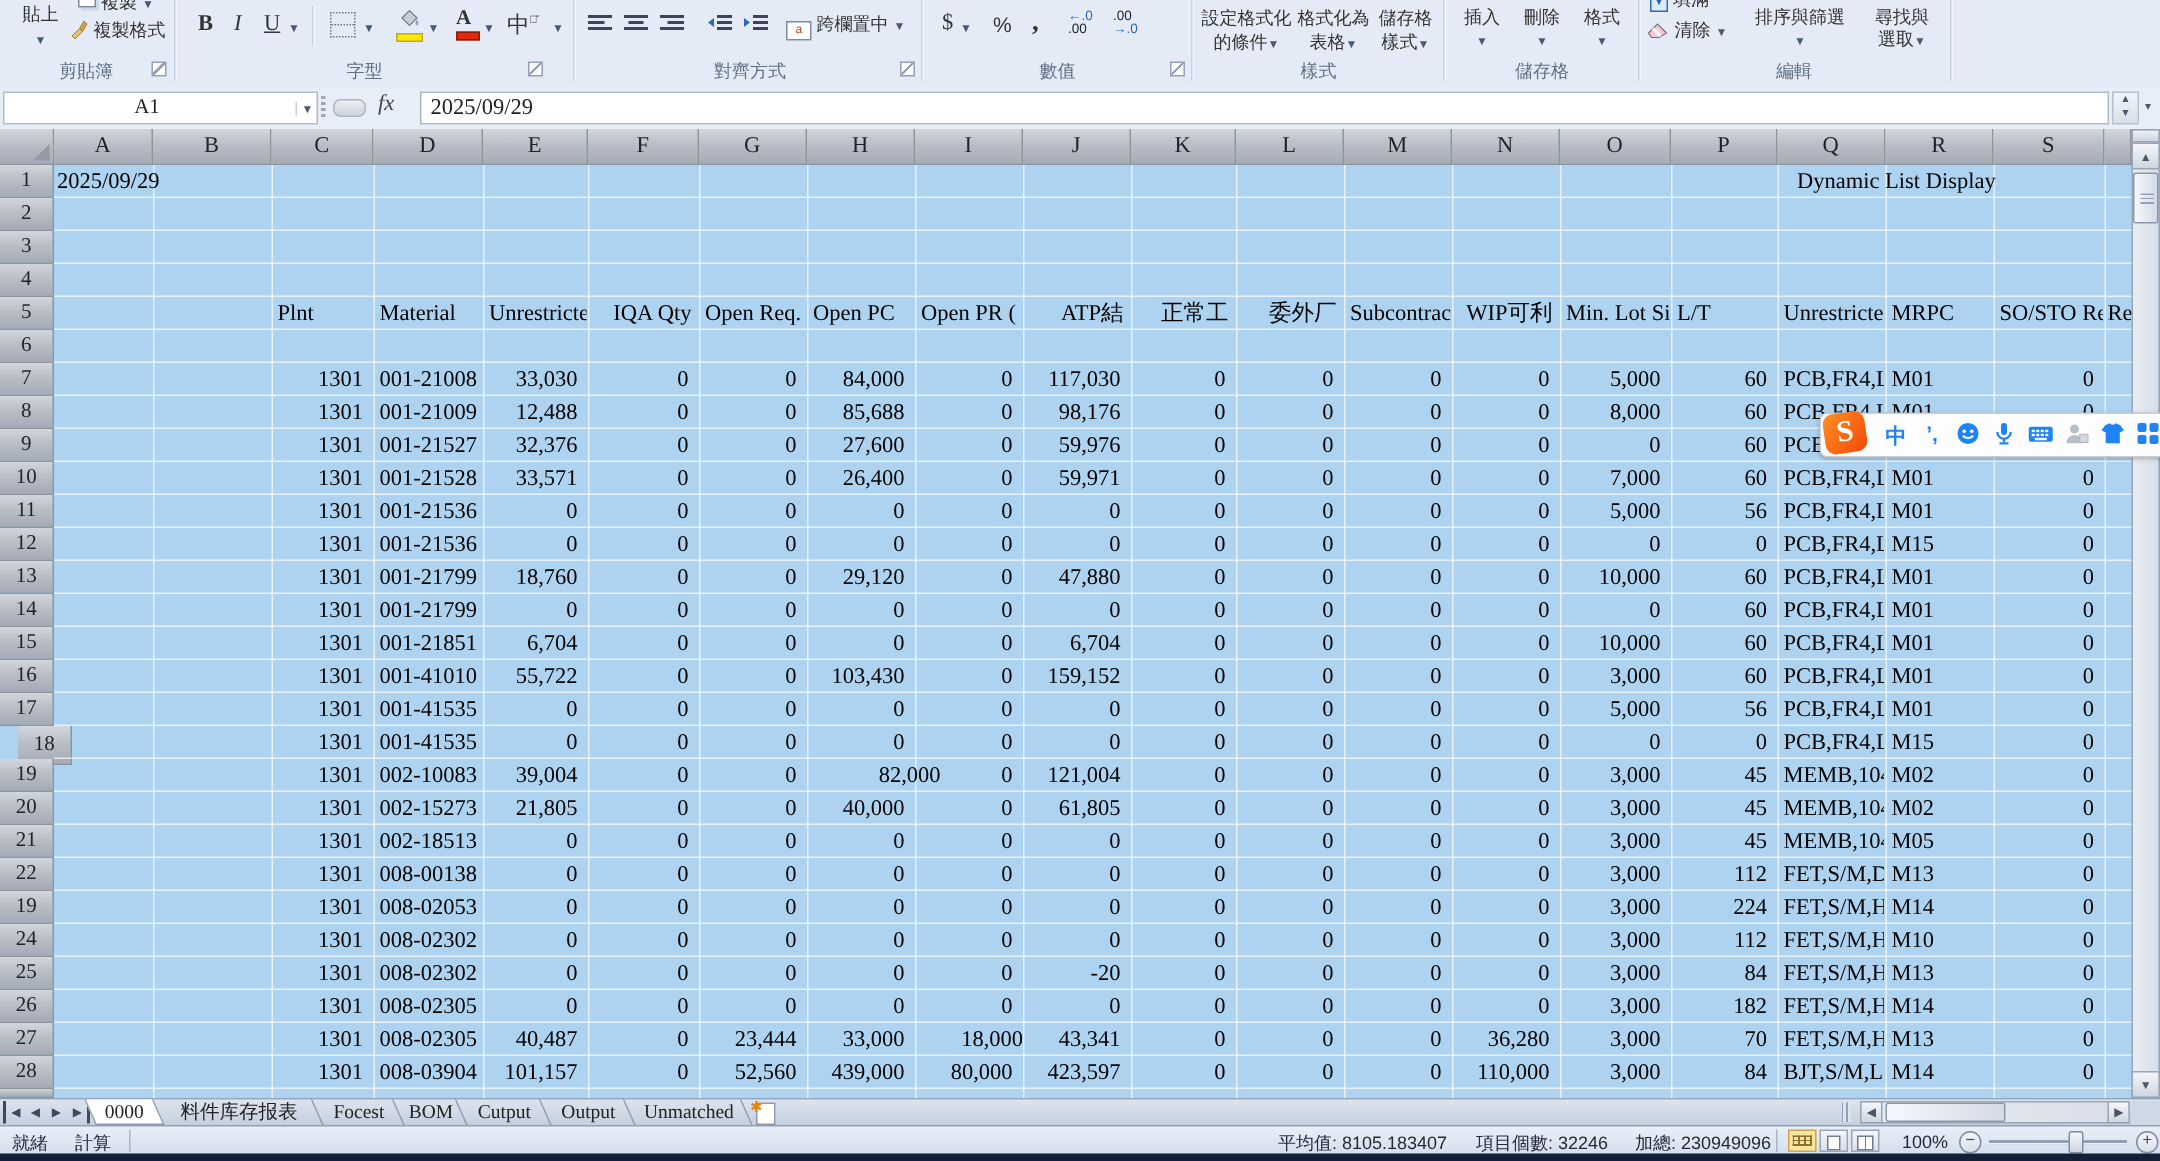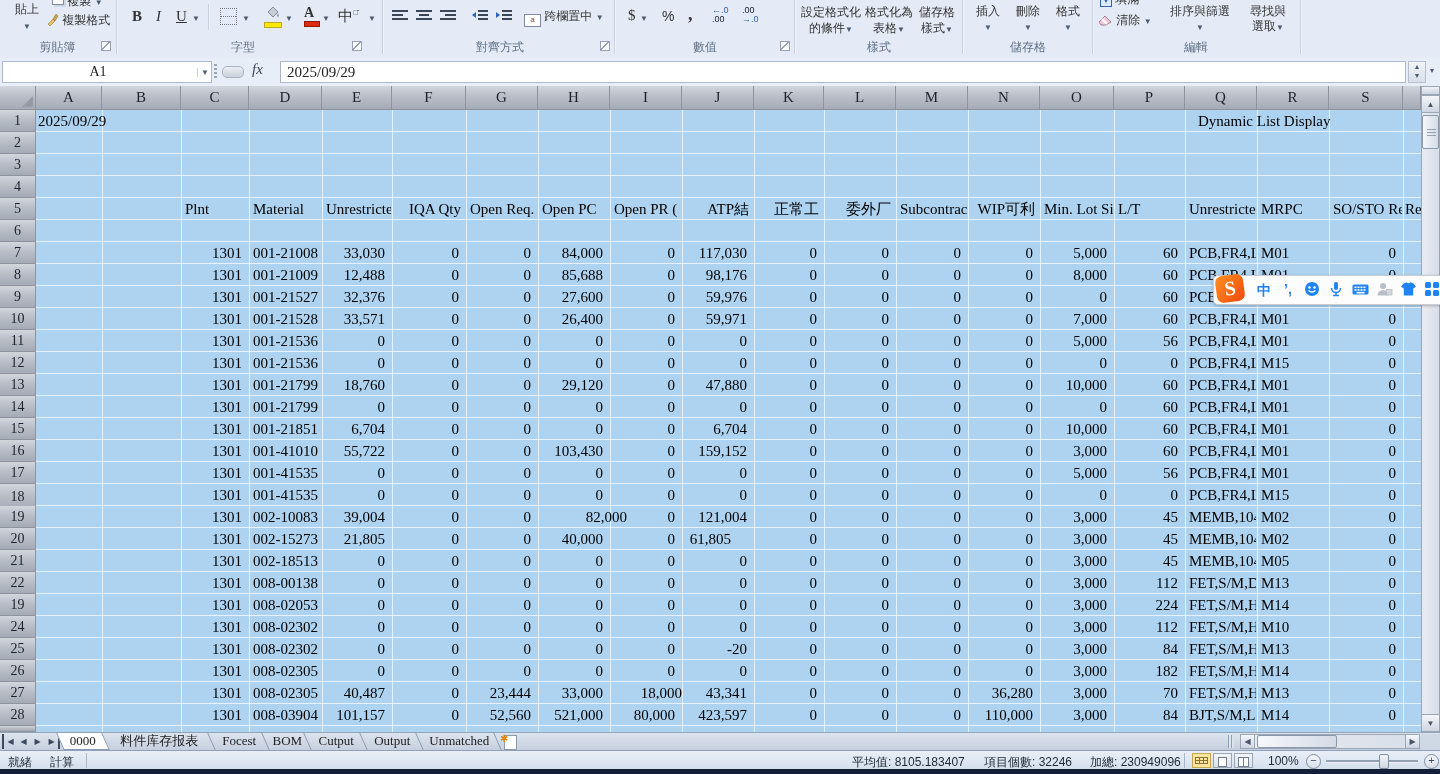--- a/index.html
+++ b/index.html
@@ -281,21 +281,21 @@
     <div class="hdr" style="left: 0px; top: 178px; width: 36px; height: 22px; font-size: 14px;">8</div>
     <div class="hdr" style="left: 0px; top: 200px; width: 36px; height: 22px; font-size: 14px;">9</div>
     <div class="hdr" style="left: 0px; top: 222px; width: 36px; height: 22px; font-size: 14px;">10</div>
     <div class="hdr" style="left: 0px; top: 244px; width: 36px; height: 22px; font-size: 14px;">11</div>
     <div class="hdr" style="left: 0px; top: 266px; width: 36px; height: 22px; font-size: 14px;">12</div>
     <div class="hdr" style="left: 0px; top: 288px; width: 36px; height: 22px; font-size: 14px;">13</div>
     <div class="hdr" style="left: 0px; top: 310px; width: 36px; height: 22px; font-size: 14px;">14</div>
     <div class="hdr" style="left: 0px; top: 332px; width: 36px; height: 22px; font-size: 14px;">15</div>
     <div class="hdr" style="left: 0px; top: 354px; width: 36px; height: 22px; font-size: 14px;">16</div>
     <div class="hdr" style="left: 0px; top: 376px; width: 36px; height: 22px; font-size: 14px;">17</div>
-    <div class="hdr" style="left: 0px; top: 398px; width: 36px; height: 26px; font-size: 14px;">18</div>
+    <div class="hdr" style="left: 12px; top: 398px; width: 36px; height: 26px; font-size: 14px;">18</div>
     <div class="hdr" style="left: 0px; top: 420px; width: 36px; height: 22px; font-size: 14px;">19</div>
     <div class="hdr" style="left: 0px; top: 442px; width: 36px; height: 22px; font-size: 14px;">20</div>
     <div class="hdr" style="left: 0px; top: 464px; width: 36px; height: 22px; font-size: 14px;">21</div>
     <div class="hdr" style="left: 0px; top: 486px; width: 36px; height: 22px; font-size: 14px;">22</div>
     <div class="hdr" style="left: 0px; top: 508px; width: 36px; height: 22px; font-size: 14px;">19</div>
     <div class="hdr" style="left: 0px; top: 530px; width: 36px; height: 22px; font-size: 14px;">24</div>
     <div class="hdr" style="left: 0px; top: 552px; width: 36px; height: 22px; font-size: 14px;">25</div>
     <div class="hdr" style="left: 0px; top: 574px; width: 36px; height: 22px; font-size: 14px;">26</div>
     <div class="hdr" style="left: 0px; top: 596px; width: 36px; height: 22px; font-size: 14px;">27</div>
     <div class="hdr" style="left: 0px; top: 618px; width: 36px; height: 22px; font-size: 14px;">28</div>
@@ -589,21 +589,21 @@
     <div class="cellv" style="left: 1185px; top: 421px; width: 71px; text-align: left; padding-left: 4px; padding-right: 0px;">MEMB,104</div>
     <div class="cellv" style="left: 1257px; top: 421px; width: 71px; text-align: left; padding-left: 4px; padding-right: 0px;">M02</div>
     <div class="cellv" style="left: 1329px; top: 421px; width: 73px; text-align: right; padding-left: 0px; padding-right: 6px;">0</div>
     <div class="cellv" style="left: 181px; top: 443px; width: 67px; text-align: right; padding-left: 0px; padding-right: 6px;">1301</div>
     <div class="cellv" style="left: 249px; top: 443px; width: 72px; text-align: left; padding-left: 4px; padding-right: 0px;">002-15273</div>
     <div class="cellv" style="left: 322px; top: 443px; width: 69px; text-align: right; padding-left: 0px; padding-right: 6px;">21,805</div>
     <div class="cellv" style="left: 392px; top: 443px; width: 73px; text-align: right; padding-left: 0px; padding-right: 6px;">0</div>
     <div class="cellv" style="left: 466px; top: 443px; width: 71px; text-align: right; padding-left: 0px; padding-right: 6px;">0</div>
     <div class="cellv" style="left: 538px; top: 443px; width: 71px; text-align: right; padding-left: 0px; padding-right: 6px;">40,000</div>
     <div class="cellv" style="left: 610px; top: 443px; width: 71px; text-align: right; padding-left: 0px; padding-right: 6px;">0</div>
-    <div class="cellv" style="left: 682px; top: 443px; width: 71px; text-align: right; padding-left: 0px; padding-right: 22px;">61,805</div>
+    <div class="cellv" style="left: 682px; top: 443px; width: 71px; text-align: right; padding-left: 0px; padding-right: 6px;">61,805</div>
     <div class="cellv" style="left: 754px; top: 443px; width: 69px; text-align: right; padding-left: 0px; padding-right: 6px;">0</div>
     <div class="cellv" style="left: 824px; top: 443px; width: 71px; text-align: right; padding-left: 0px; padding-right: 6px;">0</div>
     <div class="cellv" style="left: 896px; top: 443px; width: 71px; text-align: right; padding-left: 0px; padding-right: 6px;">0</div>
     <div class="cellv" style="left: 968px; top: 443px; width: 71px; text-align: right; padding-left: 0px; padding-right: 6px;">0</div>
     <div class="cellv" style="left: 1040px; top: 443px; width: 73px; text-align: right; padding-left: 0px; padding-right: 6px;">3,000</div>
     <div class="cellv" style="left: 1114px; top: 443px; width: 70px; text-align: right; padding-left: 0px; padding-right: 6px;">45</div>
     <div class="cellv" style="left: 1185px; top: 443px; width: 71px; text-align: left; padding-left: 4px; padding-right: 0px;">MEMB,104</div>
     <div class="cellv" style="left: 1257px; top: 443px; width: 71px; text-align: left; padding-left: 4px; padding-right: 0px;">M02</div>
     <div class="cellv" style="left: 1329px; top: 443px; width: 73px; text-align: right; padding-left: 0px; padding-right: 6px;">0</div>
     <div class="cellv" style="left: 181px; top: 465px; width: 67px; text-align: right; padding-left: 0px; padding-right: 6px;">1301</div>
@@ -723,21 +723,21 @@
     <div class="cellv" style="left: 1040px; top: 597px; width: 73px; text-align: right; padding-left: 0px; padding-right: 6px;">3,000</div>
     <div class="cellv" style="left: 1114px; top: 597px; width: 70px; text-align: right; padding-left: 0px; padding-right: 6px;">70</div>
     <div class="cellv" style="left: 1185px; top: 597px; width: 71px; text-align: left; padding-left: 4px; padding-right: 0px;">FET,S/M,H</div>
     <div class="cellv" style="left: 1257px; top: 597px; width: 71px; text-align: left; padding-left: 4px; padding-right: 0px;">M13</div>
     <div class="cellv" style="left: 1329px; top: 597px; width: 73px; text-align: right; padding-left: 0px; padding-right: 6px;">0</div>
     <div class="cellv" style="left: 181px; top: 619px; width: 67px; text-align: right; padding-left: 0px; padding-right: 6px;">1301</div>
     <div class="cellv" style="left: 249px; top: 619px; width: 72px; text-align: left; padding-left: 4px; padding-right: 0px;">008-03904</div>
     <div class="cellv" style="left: 322px; top: 619px; width: 69px; text-align: right; padding-left: 0px; padding-right: 6px;">101,157</div>
     <div class="cellv" style="left: 392px; top: 619px; width: 73px; text-align: right; padding-left: 0px; padding-right: 6px;">0</div>
     <div class="cellv" style="left: 466px; top: 619px; width: 71px; text-align: right; padding-left: 0px; padding-right: 6px;">52,560</div>
-    <div class="cellv" style="left: 538px; top: 619px; width: 71px; text-align: right; padding-left: 0px; padding-right: 6px;">521,000</div>
+    <div class="cellv" style="left: 538px; top: 619px; width: 71px; text-align: right; padding-left: 0px; padding-right: 6px;">439,000</div>
     <div class="cellv" style="left: 610px; top: 619px; width: 71px; text-align: right; padding-left: 0px; padding-right: 6px;">80,000</div>
     <div class="cellv" style="left: 682px; top: 619px; width: 71px; text-align: right; padding-left: 0px; padding-right: 6px;">423,597</div>
     <div class="cellv" style="left: 754px; top: 619px; width: 69px; text-align: right; padding-left: 0px; padding-right: 6px;">0</div>
     <div class="cellv" style="left: 824px; top: 619px; width: 71px; text-align: right; padding-left: 0px; padding-right: 6px;">0</div>
     <div class="cellv" style="left: 896px; top: 619px; width: 71px; text-align: right; padding-left: 0px; padding-right: 6px;">0</div>
     <div class="cellv" style="left: 968px; top: 619px; width: 71px; text-align: right; padding-left: 0px; padding-right: 6px;">110,000</div>
     <div class="cellv" style="left: 1040px; top: 619px; width: 73px; text-align: right; padding-left: 0px; padding-right: 6px;">3,000</div>
     <div class="cellv" style="left: 1114px; top: 619px; width: 70px; text-align: right; padding-left: 0px; padding-right: 6px;">84</div>
     <div class="cellv" style="left: 1185px; top: 619px; width: 71px; text-align: left; padding-left: 4px; padding-right: 0px;">BJT,S/M,L</div>
     <div class="cellv" style="left: 1257px; top: 619px; width: 71px; text-align: left; padding-left: 4px; padding-right: 0px;">M14</div>

